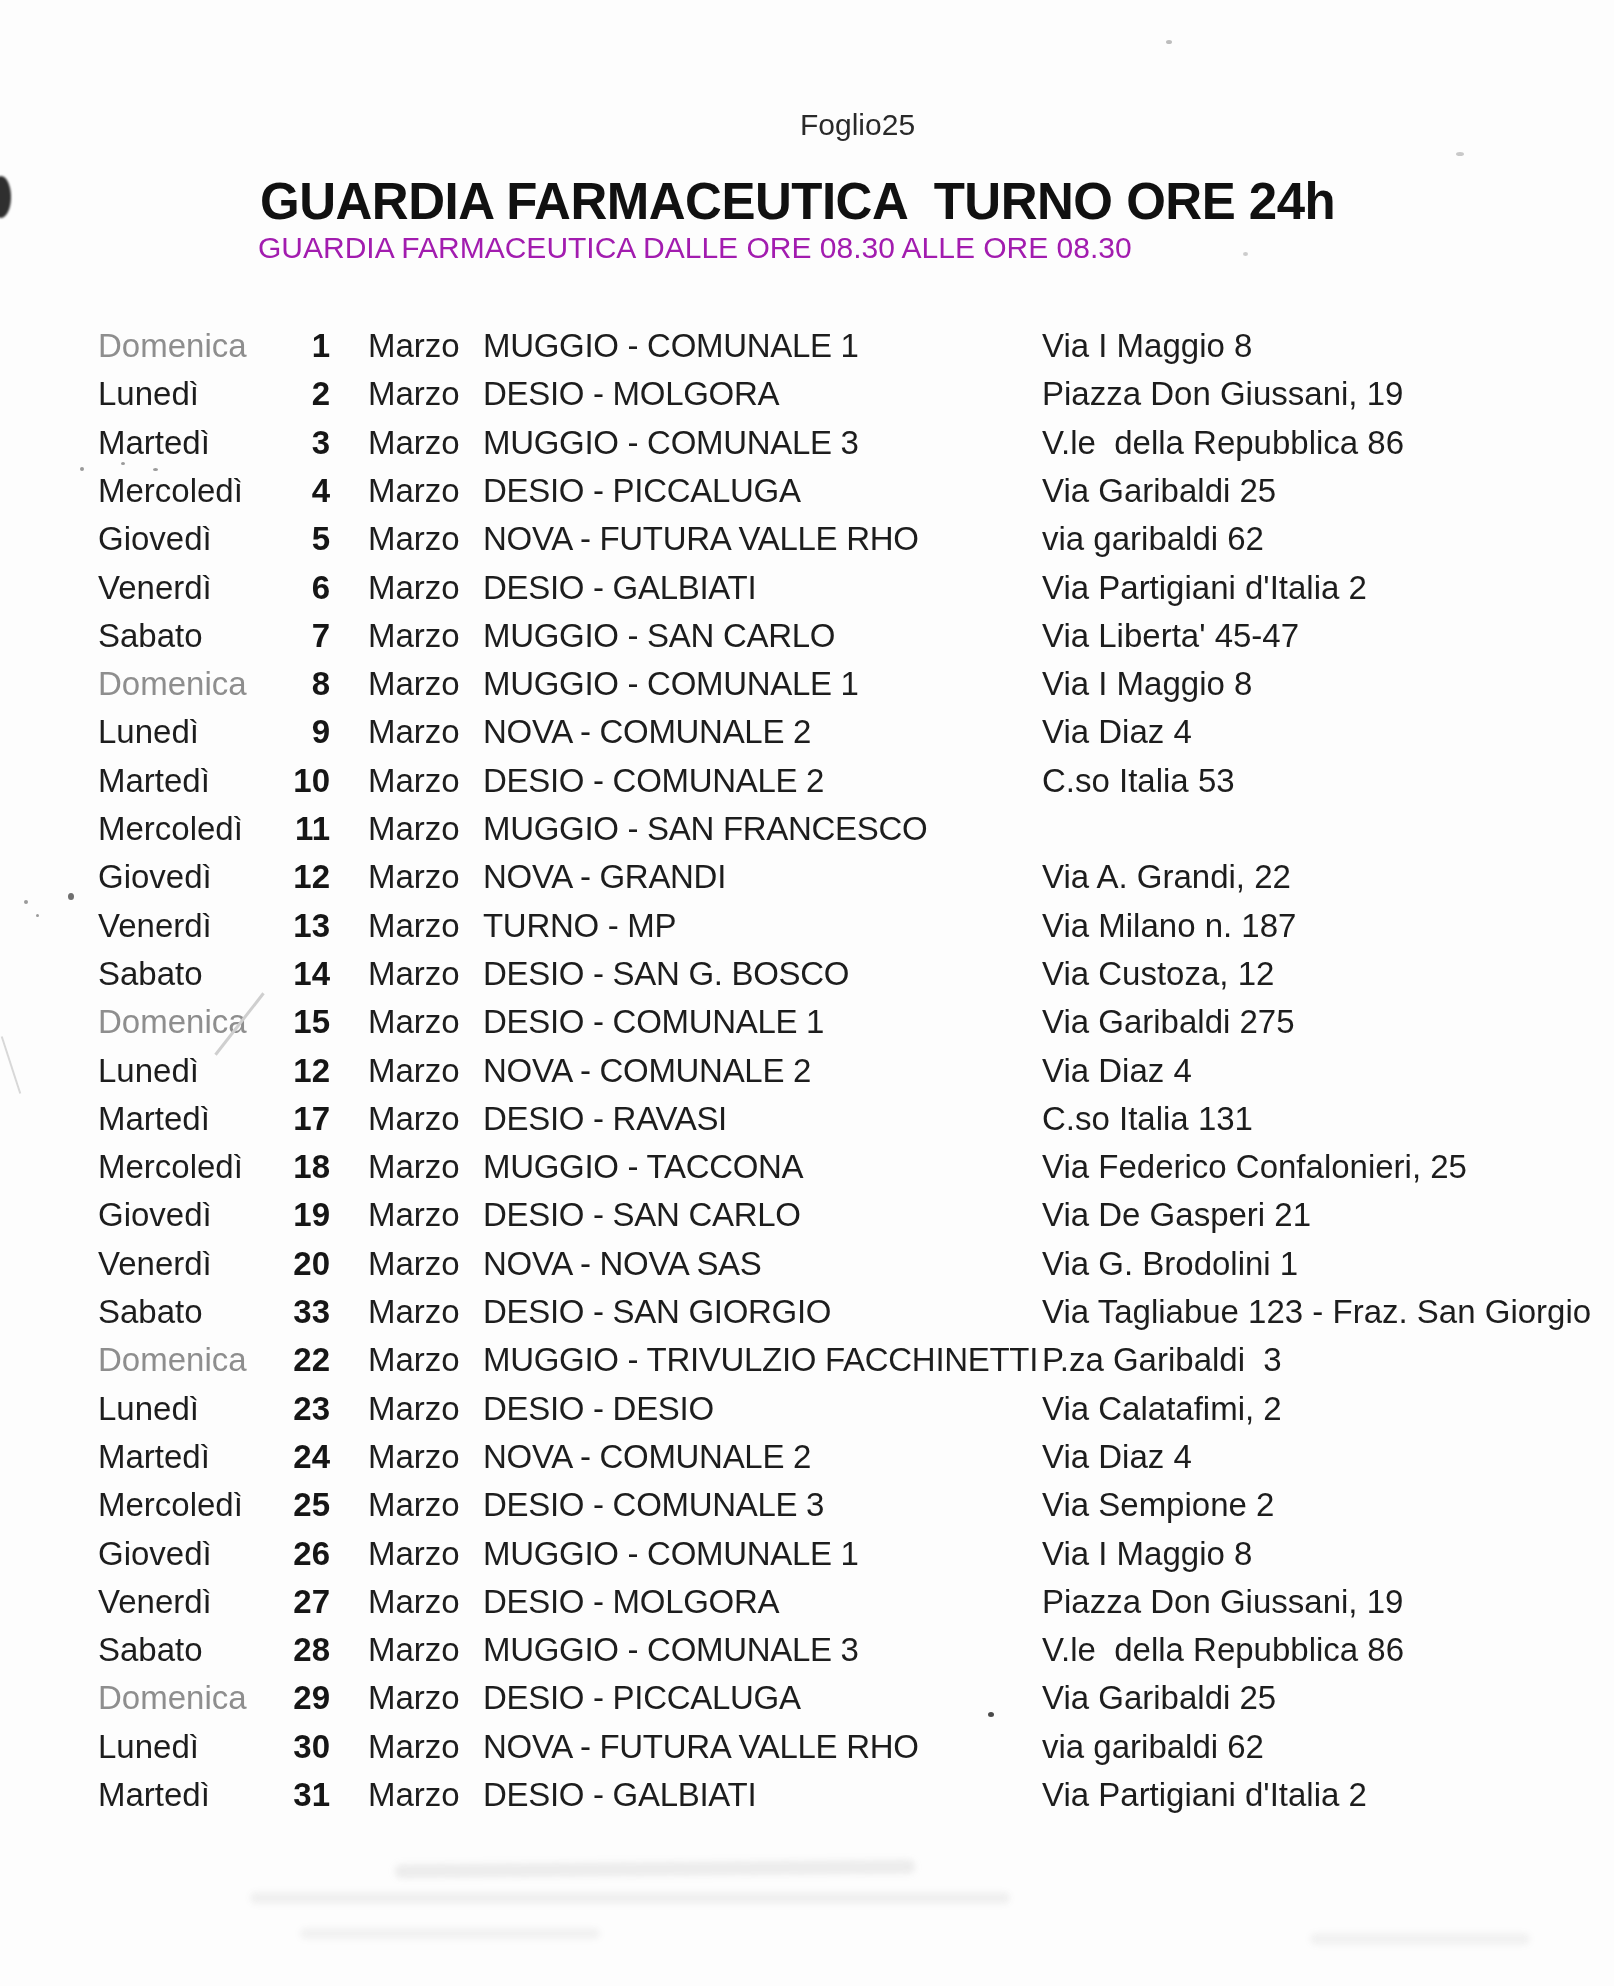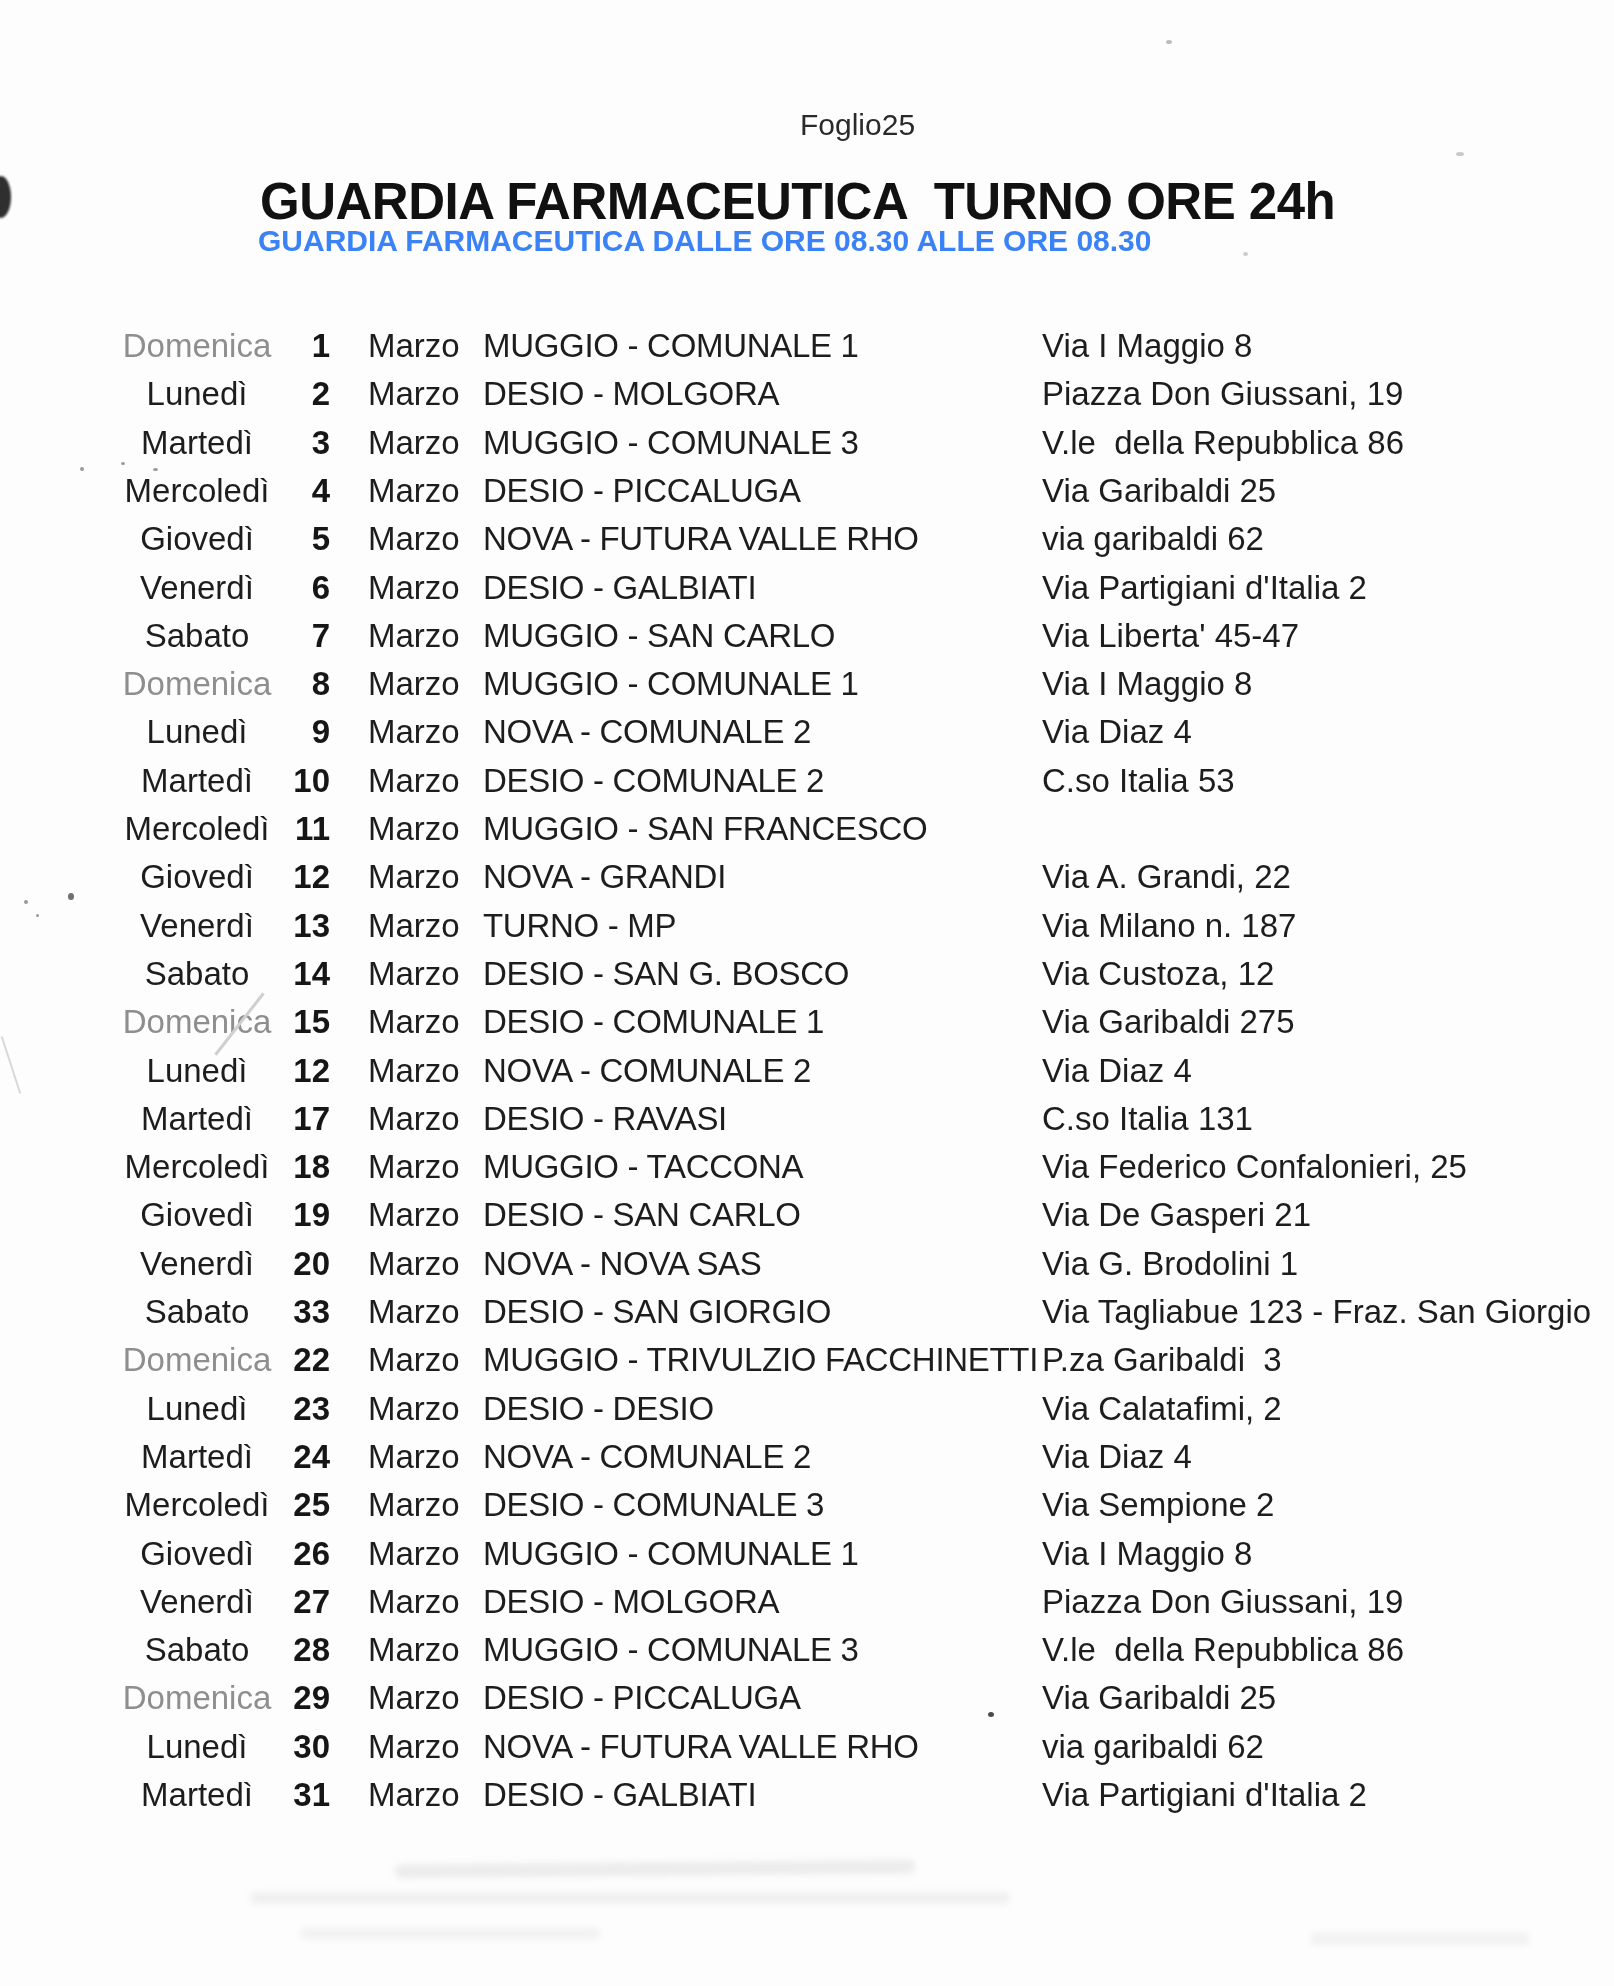--- a/index.html
+++ b/index.html
@@ -15,31 +15,31 @@
   .sheet-label {
     position:absolute; left:800px; top:108px;
     font-size:30px; color:#2a2a2a; white-space:pre;
   }
   .doc-title {
     position:absolute; left:260px; top:172px;
     font-size:51px; font-weight:bold; letter-spacing:-0.5px;
     color:#111; white-space:pre;
   }
   .doc-subtitle {
-    position:absolute; left:258px; top:224px;
-    font-size:30px; font-weight:bold; letter-spacing:0px;
-    color:#3b82f6; white-space:pre;
+    position:absolute; left:258px; top:231px;
+    font-size:30px; font-weight:normal; letter-spacing:0px;
+    color:#a21caf; white-space:pre;
   }
   .rows { position:absolute; left:0; top:0; width:100%; }
   .row { position:absolute; left:0; width:100%; height:49px; }
   .cell {
     position:absolute; top:0; height:49px; line-height:49px;
     font-size:33px; white-space:pre; color:#1d1d1d;
   }
-  .cell.day      { left:82px;  width:230px;text-align:center; }
+  .cell.day      { left:98px;  width:230px; }
   .cell.day.sunday { color:#8e8e8e; }
   .cell.num      { left:240px; width:90px; text-align:right; font-weight:bold; color:#161616; }
   .cell.month    { left:368px; width:110px; }
   .cell.pharmacy { left:483px; width:560px; letter-spacing:-0.3px; }
   .cell.address  { left:1042px; width:572px; }
 
   
   .artifact { position:absolute; pointer-events:none; }
   .hole { left:-9px; top:176px; width:20px; height:42px; background:#2f2f2f; border-radius:50%; filter:blur(1px); }
   .speck { background:#9a9a9a; border-radius:50%; }

